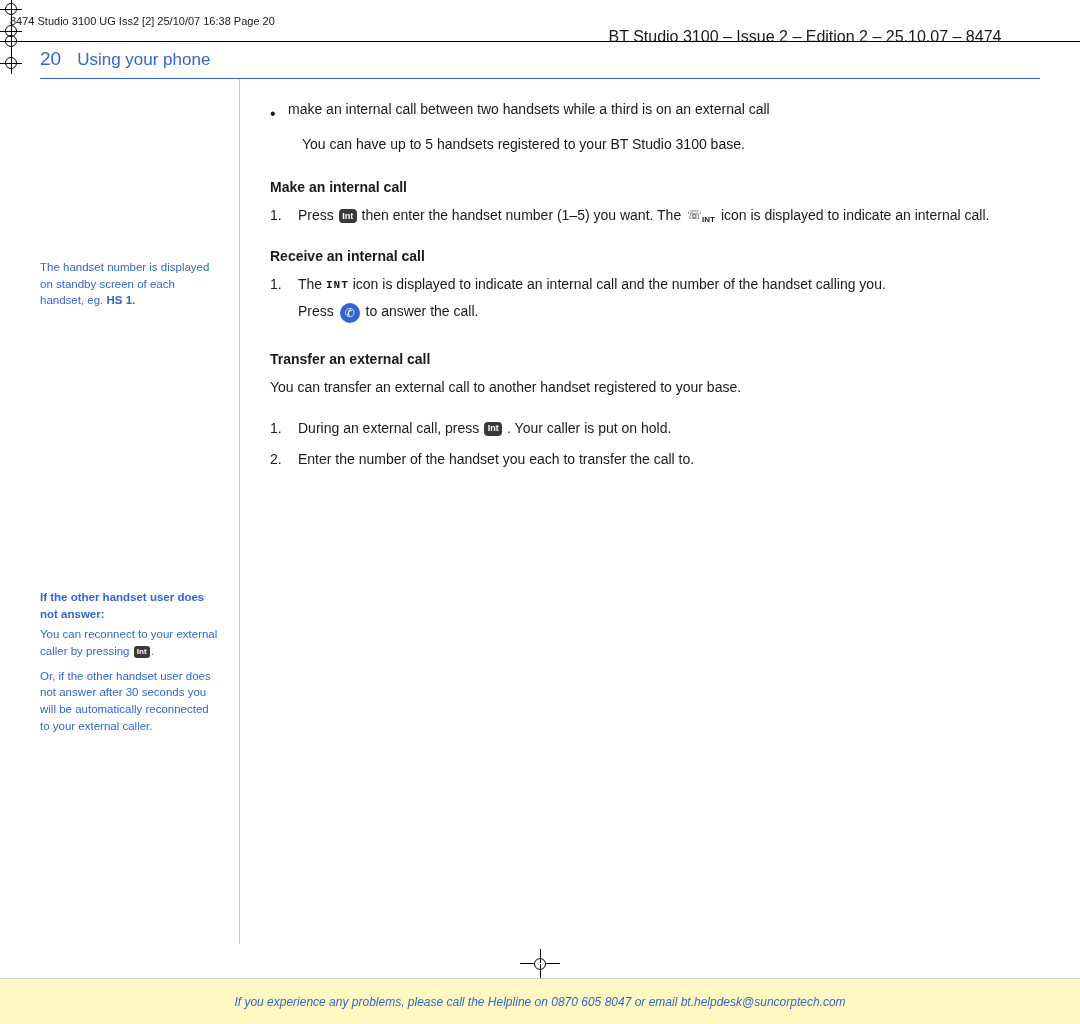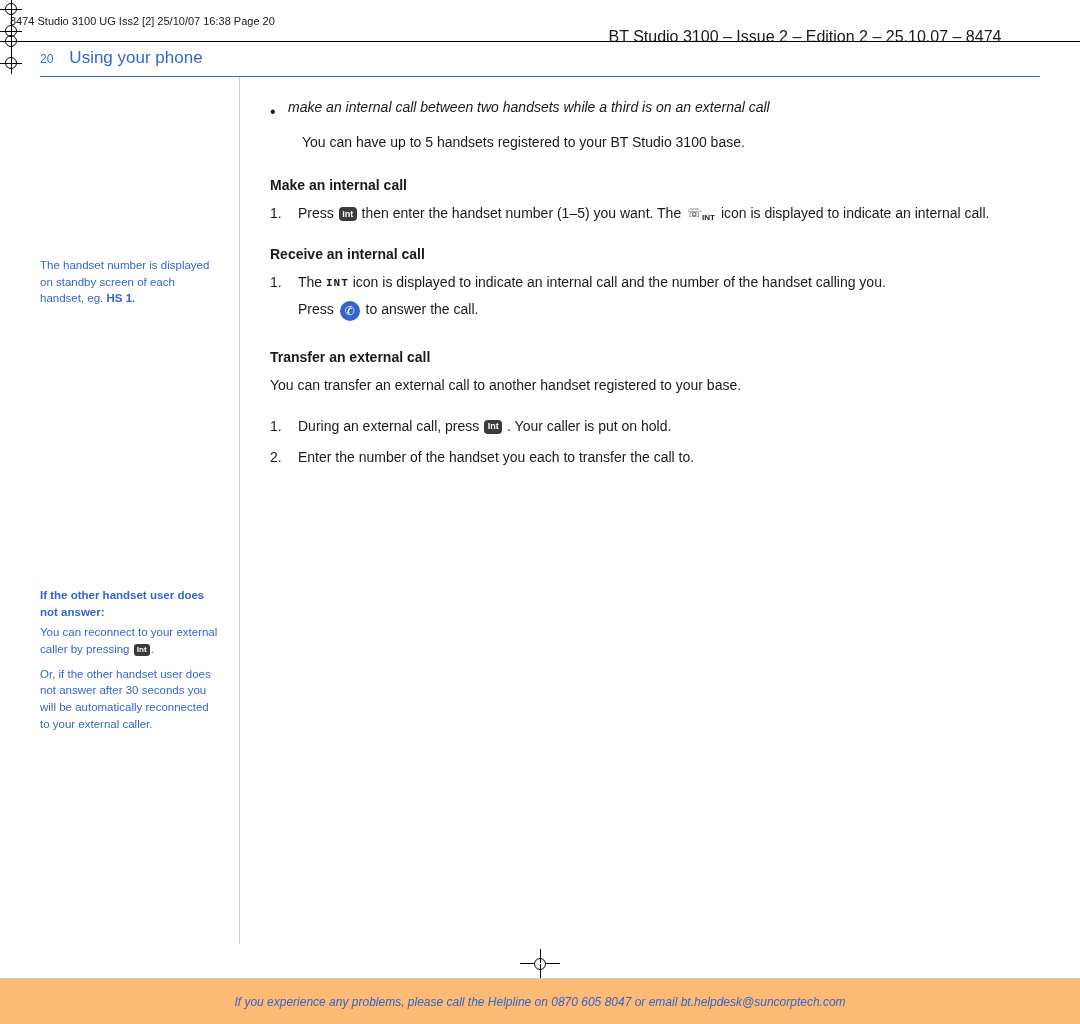--- a/index.html
+++ b/index.html
@@ -48,21 +48,21 @@
 
     
     .page-title-bar {
       padding: 18px 40px 0 40px;
       display: flex;
       align-items: baseline;
       gap: 16px;
     }
     .page-number {
       color: #3366cc;
-      font-size: 12px;
+      font-size: 19px;
       font-weight: 400;
     }
     .page-title-text {
       color: #3366cc;
       font-size: 17px;
       font-weight: 400;
     }
 
     
     .blue-rule {
@@ -161,21 +161,20 @@
       font-size: 14px;
       line-height: 1.5;
     }
     .bullet-dot {
       min-width: 8px;
       margin-top: 3px;
       font-size: 16px;
     }
     .bullet-text {
       flex: 1;
-      font-style: italic;
     }
     .sub-para {
       margin-top: 8px;
       margin-left: 0;
       font-size: 14px;
       line-height: 1.5;
     }
 
     
     .section-heading {
@@ -208,21 +207,21 @@
       vertical-align: middle;
       letter-spacing: 1px;
     }
 
     
     .footer {
       position: absolute;
       bottom: 0;
       left: 0; right: 0;
       height: 46px;
-      background: #fdba74;
+      background: #fef9c3;
       border-top: 1px solid #ccc;
       display: flex;
       align-items: center;
       justify-content: center;
     }
     .footer-text {
       color: #3366cc;
       font-size: 12px;
       font-weight: 400;
       text-align: center;

